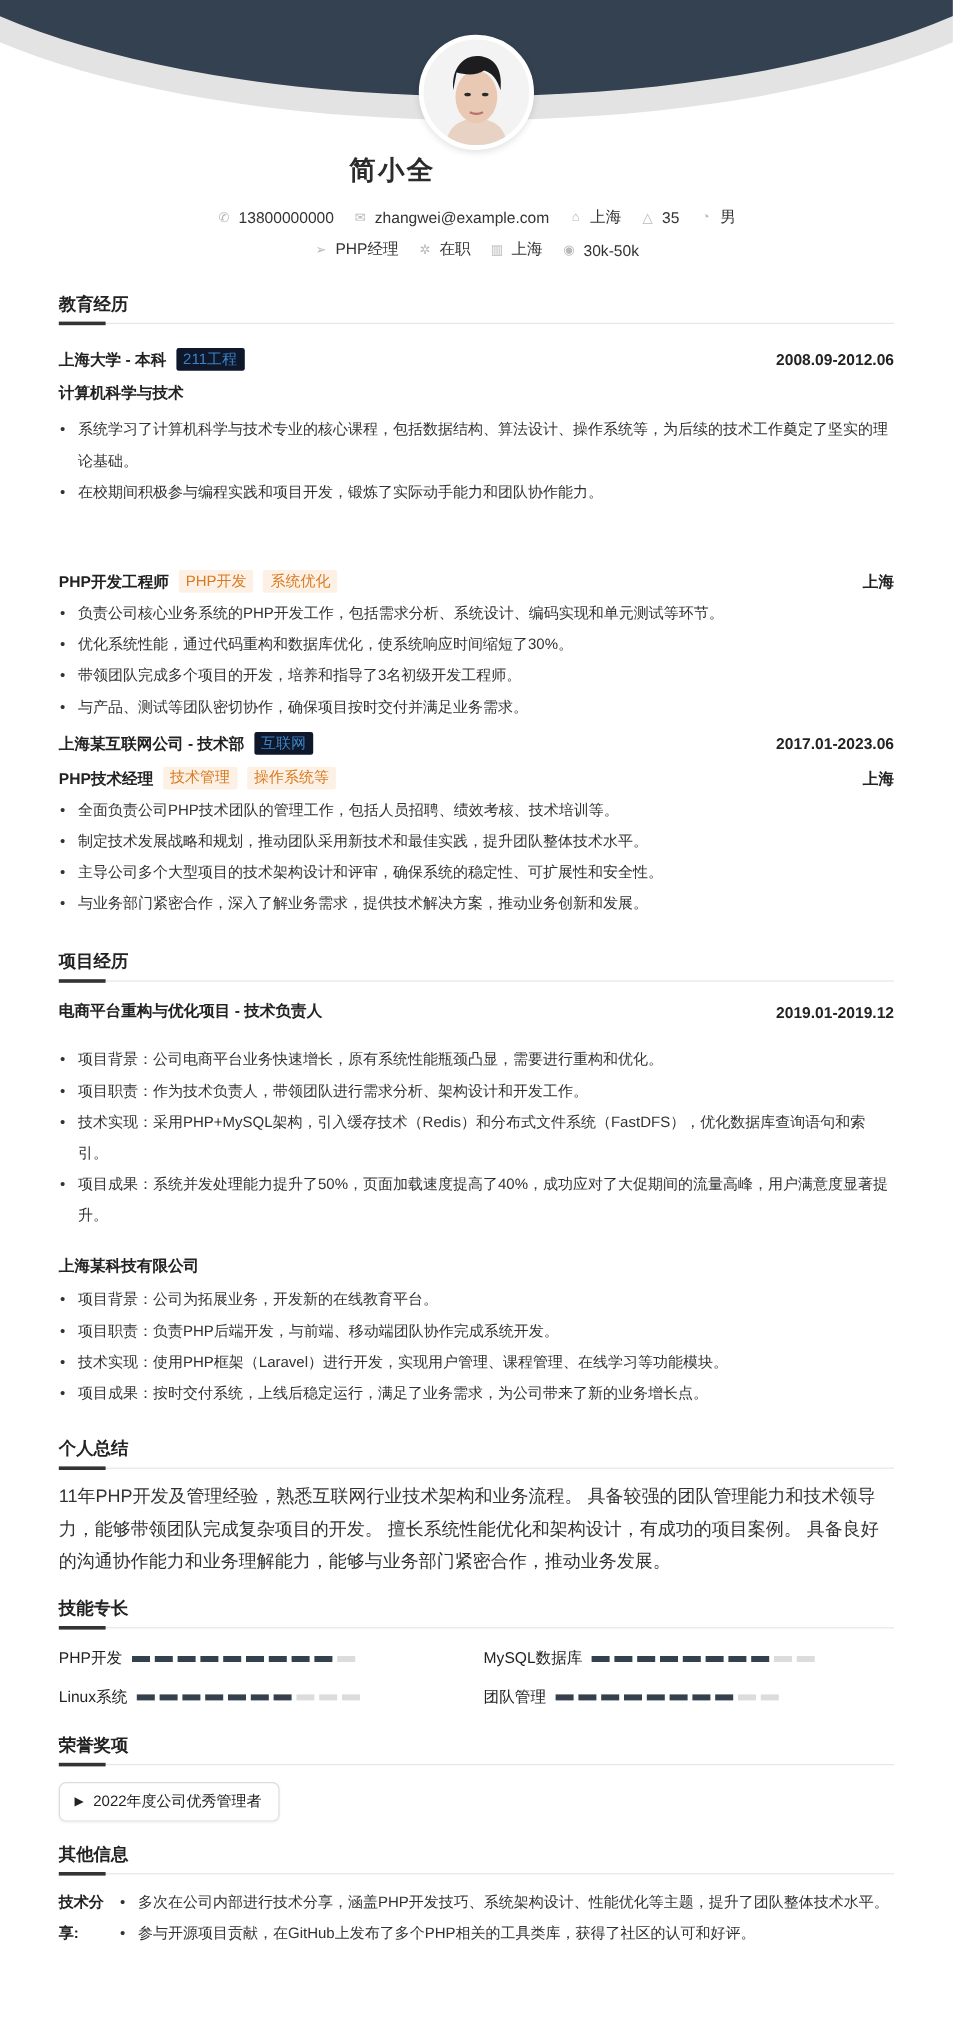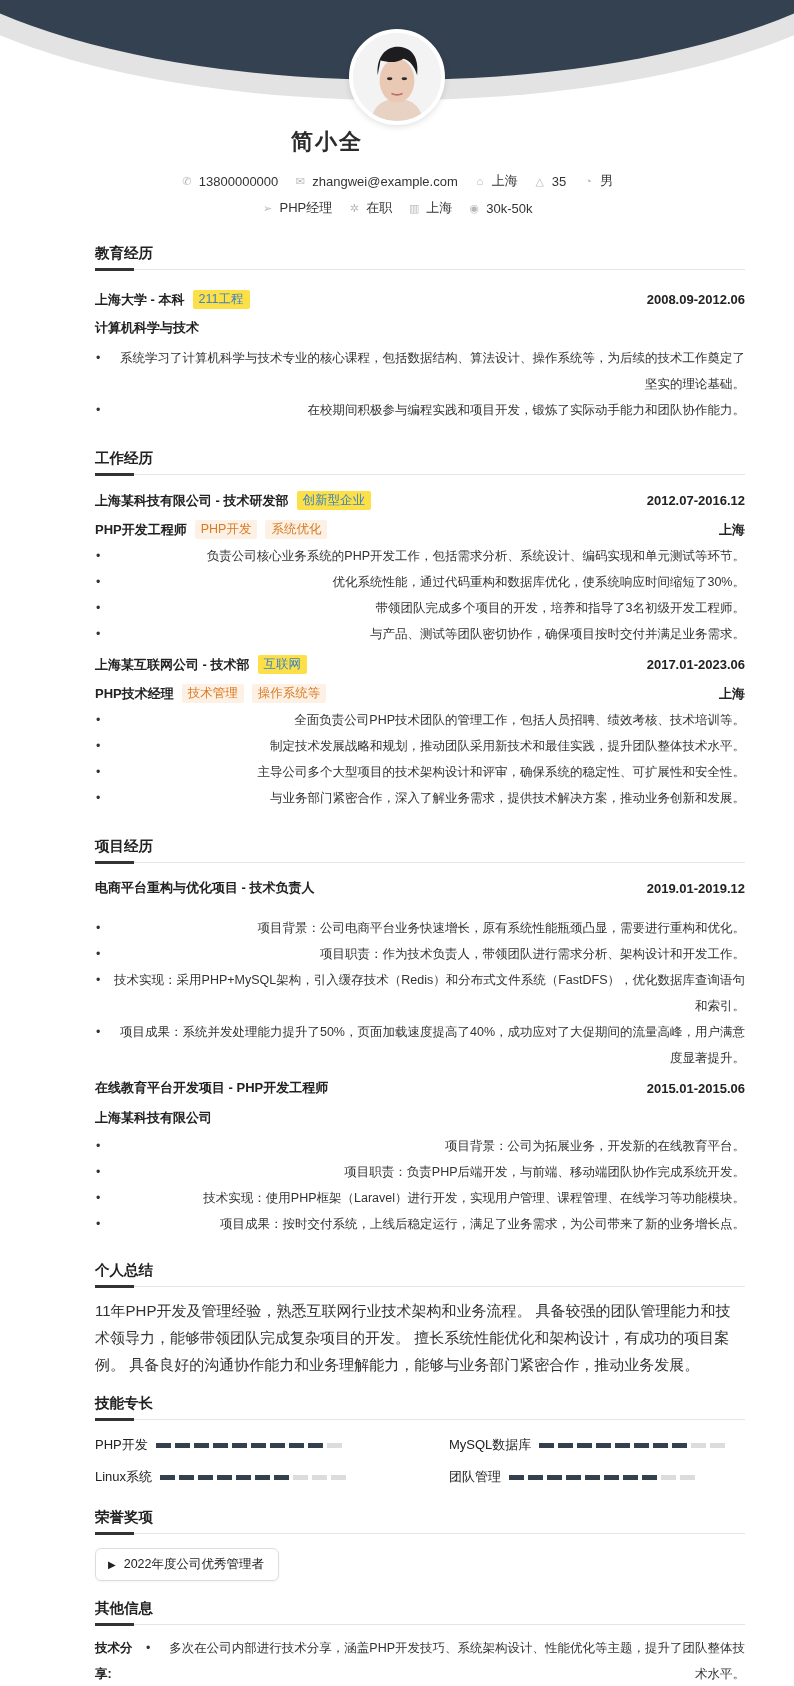--- a/index.html
+++ b/index.html
@@ -15,31 +15,31 @@
 
   .name { position: absolute; left: 0; width: 654px; top: 127px; text-align: center; font-size: 22px; font-weight: bold; color: #2b2b2b; letter-spacing: 2px; }
 
   .info-row { position: absolute; left: 0; width: 794px; text-align: center; font-size: 13px; color: #333; display: flex; justify-content: center; gap: 16px; }
   .info-row.r1 { top: 172px; }
   .info-row.r2 { top: 199px; }
   .info-item { display: inline-flex; align-items: center; gap: 6px; }
   .info-item .ico { color: #b8b8b8; font-size: 11px; width: 12px; text-align: center; }
 
   .content { position: absolute; left: 49px; width: 696px; top: 244px; }
-  .section { margin-bottom: 0; margin-left: 46px; }
+  .section { margin-bottom: 0; }
   .section-title { font-size: 14.5px; font-weight: bold; color: #222; padding-bottom: 6px; position: relative; border-bottom: 1px solid #e6e6e6; }
   .section-title::after { content: ""; position: absolute; left: 0; bottom: -2px; width: 39px; height: 3px; background: #333; }
 
   .entry-head { display: flex; justify-content: space-between; align-items: center; font-weight: bold; font-size: 13px; color: #222; }
   .entry-head .left { display: flex; align-items: center; gap: 8px; }
   .tag { font-weight: normal; font-size: 12.5px; padding: 1px 6px; border-radius: 2px; }
-  .tag.blue { background: #fde047; color: #3b82c4; }
+  .tag.blue { background: #0f172a; color: #3b82c4; }
   .tag.orange { background: #fdf1e6; color: #d97a21; }
 
-  ul.bullets { list-style: none; text-align: right; }
+  ul.bullets { list-style: none; }
   ul.bullets li { position: relative; padding-left: 16px; font-size: 12.5px; line-height: 26px; color: #333; }
   ul.bullets li::before { content: "•"; position: absolute; left: 1px; top: 0; color: #333; }
 
   .summary { font-size: 15px; line-height: 27px; color: #333; }
 
   .skills { display: grid; grid-template-columns: 354px 340px; row-gap: 14px; }
   .skill { display: flex; align-items: center; gap: 8px; font-size: 13px; color: #222; }
   .skill-bar { display: flex; gap: 4px; }
   .seg { width: 15px; height: 5px; background: #34404d; }
   .seg.off { background: #dcdcdc; }
@@ -133,30 +133,22 @@
     <div style="height:8px"></div>
     <ul class="bullets">
       <li>系统学习了计算机科学与技术专业的核心课程，包括数据结构、算法设计、操作系统等，为后续的技术工作奠定了坚实的理论基础。</li>
       <li>在校期间积极参与编程实践和项目开发，锻炼了实际动手能力和团队协作能力。</li>
     </ul>
   </div>
 
   <div style="height:26px"></div>
 
   <div class="section">
-    <div class="section-title">工作经历</div>
     <div style="height:16px"></div>
 
-    <div class="entry-head">
-      <div class="left">
-        <span>上海某科技有限公司 - 技术研发部</span>
-        <span class="tag blue">创新型企业</span>
-      </div>
-      <span>2012.07-2016.12</span>
-    </div>
     <div style="height:10px"></div>
     <div class="entry-head">
       <div class="left">
         <span>PHP开发工程师</span>
         <span class="tag orange">PHP开发</span>
         <span class="tag orange">系统优化</span>
       </div>
       <span>上海</span>
     </div>
     <div style="height:4px"></div>
@@ -206,24 +198,20 @@
     <div style="height:12px"></div>
     <div style="height:6px"></div>
     <ul class="bullets">
       <li>项目背景：公司电商平台业务快速增长，原有系统性能瓶颈凸显，需要进行重构和优化。</li>
       <li>项目职责：作为技术负责人，带领团队进行需求分析、架构设计和开发工作。</li>
       <li>技术实现：采用PHP+MySQL架构，引入缓存技术（Redis）和分布式文件系统（FastDFS），优化数据库查询语句和索引。</li>
       <li>项目成果：系统并发处理能力提升了50%，页面加载速度提高了40%，成功应对了大促期间的流量高峰，用户满意度显著提升。</li>
     </ul>
 
     <div style="height:8px"></div>
-    <div class="entry-head">
-      <span>在线教育平台开发项目 - PHP开发工程师</span>
-      <span>2015.01-2015.06</span>
-    </div>
     <div style="height:12px"></div>
     <div class="entry-head">
         <span>上海某科技有限公司</span>
       </div>
     <div style="height:6px"></div>
     <ul class="bullets">
       <li>项目背景：公司为拓展业务，开发新的在线教育平台。</li>
       <li>项目职责：负责PHP后端开发，与前端、移动端团队协作完成系统开发。</li>
       <li>技术实现：使用PHP框架（Laravel）进行开发，实现用户管理、课程管理、在线学习等功能模块。</li>
       <li>项目成果：按时交付系统，上线后稳定运行，满足了业务需求，为公司带来了新的业务增长点。</li>

